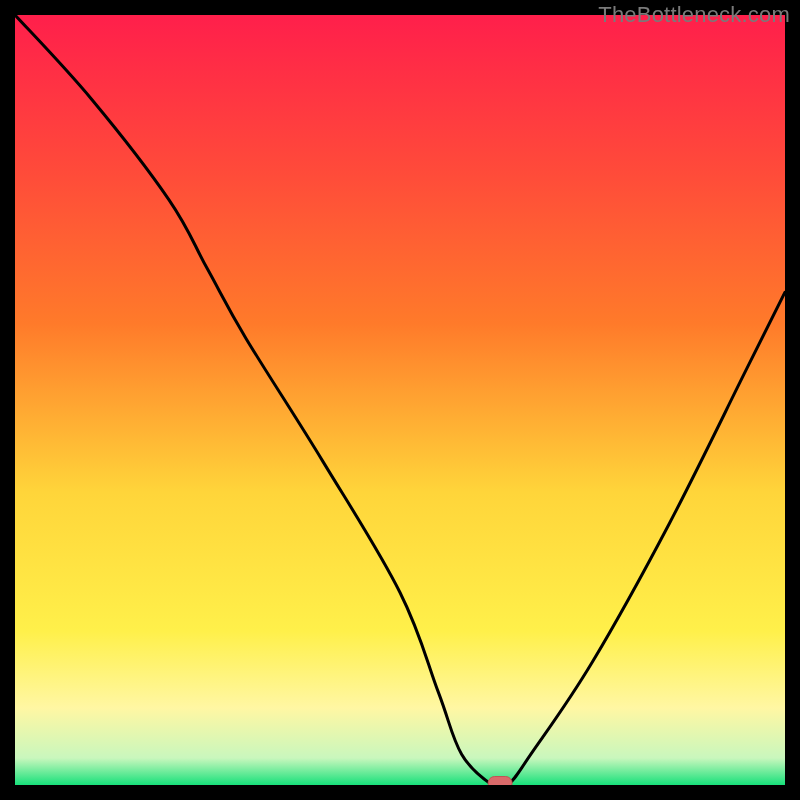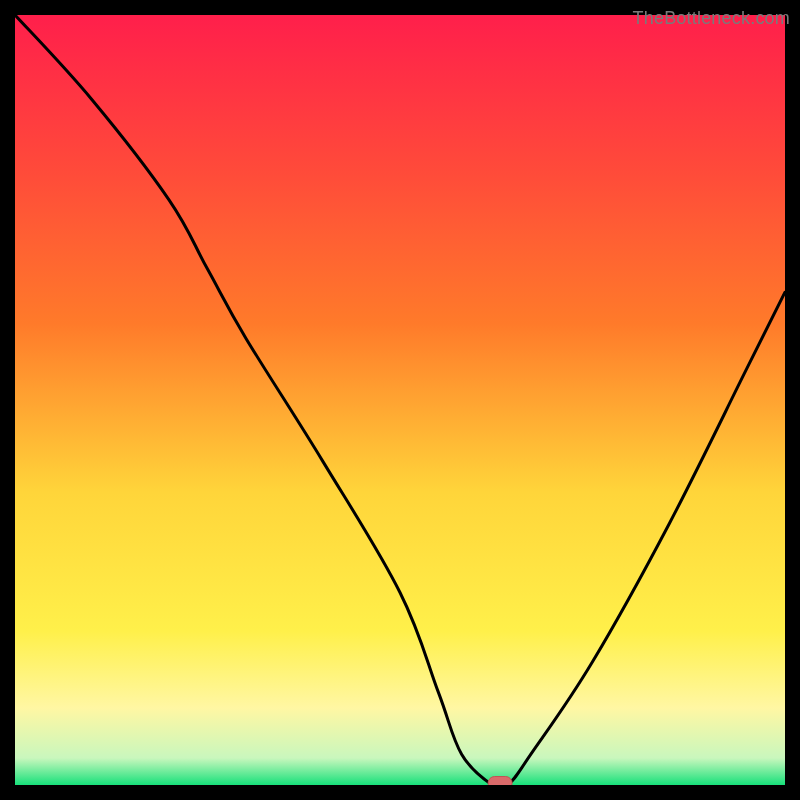--- a/index.html
+++ b/index.html
@@ -20,24 +20,24 @@
   .plot-area {
     position: absolute;
     left: 15px;
     top: 15px;
     width: 770px;
     height: 770px;
     overflow: hidden;
   }
   .attribution {
     position: absolute;
-    top: 8px;
+    top: 2px;
     right: 10px;
     color: #7a7a7a;
-    font-size: 18px;
+    font-size: 22px;
     letter-spacing: 0.2px;
     font-weight: 500;
     -webkit-user-select: none;
     user-select: none;
   }
   svg {
     display: block;
   }
 </style>
 </head>

